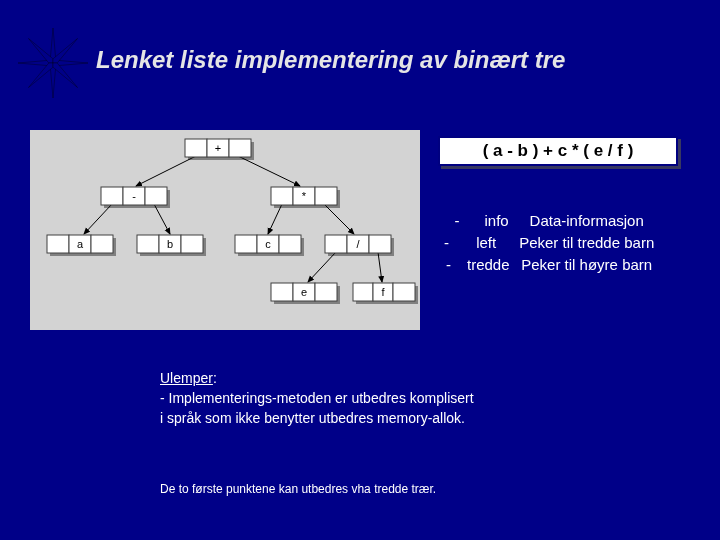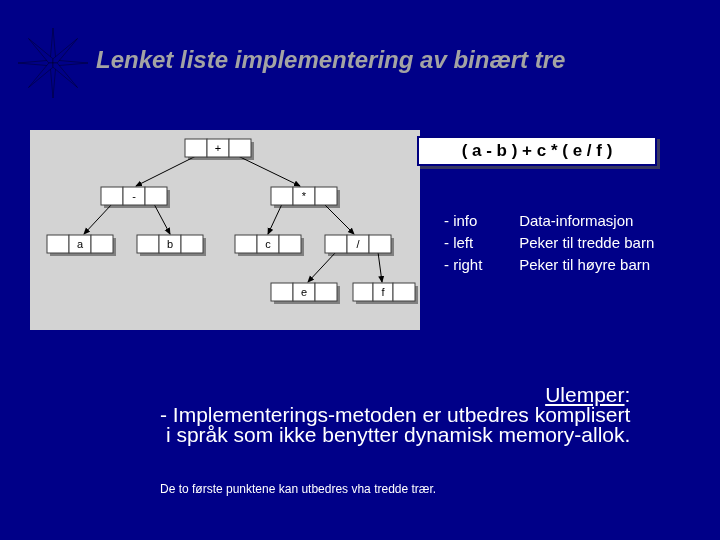--- a/index.html
+++ b/index.html
@@ -20,21 +20,21 @@
     height: 70px;
     z-index: 0;
   }
   .title {
     position: absolute;
     top: 46px;
     left: 96px;
     font-size: 24px;
     font-weight: bold;
     font-style: italic;
-    color: #a3a3a3;
+    color: #e5e5e5;
     z-index: 2;
   }
   .diagram-panel {
     position: absolute;
     top: 130px;
     left: 30px;
     width: 390px;
     height: 200px;
     background: #d3d3d3;
   }
@@ -55,49 +55,48 @@
     dominant-baseline: middle;
   }
   .arrow-line {
     stroke: #000;
     stroke-width: 1;
     fill: none;
   }
   .expr-box {
     position: absolute;
     top: 136px;
-    left: 417px;
+    left: 438px;
     width: 240px;
     height: 30px;
     background: #fff;
     border: 2px solid #000080;
     color: #000;
     font-weight: bold;
     font-size: 17px;
     text-align: center;
     line-height: 26px;
     box-shadow: 3px 3px 0 rgba(80,80,80,.7);
   }
   .terms {
     position: absolute;
     top: 210px;
     left: 444px;
     font-size: 15px;
     line-height: 22px;
   }
-  .terms-row { white-space: nowrap; }
+  .terms-row { white-space: nowrap; text-align: center; }
   .terms .lbl { display: inline-block; width: 66px; }
   .terms .desc { display: inline-block; }
   .disadv {
     position: absolute;
-    top: 385px;
+    top: 368px;
     left: 160px;
-    font-size: 21px;
+    font-size: 14px;
     line-height: 20px;
-    text-align: right;
   }
   .disadv-title { text-decoration: underline; }
   .disadv-list { margin-left: 0; }
   .footer {
     position: absolute;
     top: 482px;
     left: 160px;
     font-size: 12px;
   }
 </style>
@@ -216,27 +215,27 @@
 <div class="expr-box">( a - b ) + c * ( e / f )</div>
 
 <div class="terms">
   <div class="terms-row">
     <span>-  </span><span class="lbl">info</span><span class="desc">Data-informasjon</span>
   </div>
   <div class="terms-row">
     <span>-  </span><span class="lbl">left</span><span class="desc">Peker til tredde barn</span>
   </div>
   <div class="terms-row">
-    <span>-  </span><span class="lbl">right</span><span class="desc">Peker til høyre barn</span>
+    <span>-  </span><span class="lbl">tredde</span><span class="desc">Peker til høyre barn</span>
   </div>
 </div>
 
 <div class="disadv">
   <div>
     <span class="disadv-title">Ulemper</span><span>:</span>
   </div>
   <div class="disadv-list">
     <div>-  Implementerings-metoden er utbedres komplisert</div>
-    <div>   i språk som ikke benytter dynamisk memory-allok.</div>
+    <div>   i språk som ikke benytter utbedres memory-allok.</div>
   </div>
 </div>
 
 <div class="footer">De to første punktene kan utbedres vha tredde trær.</div>
 
 </body></html>

